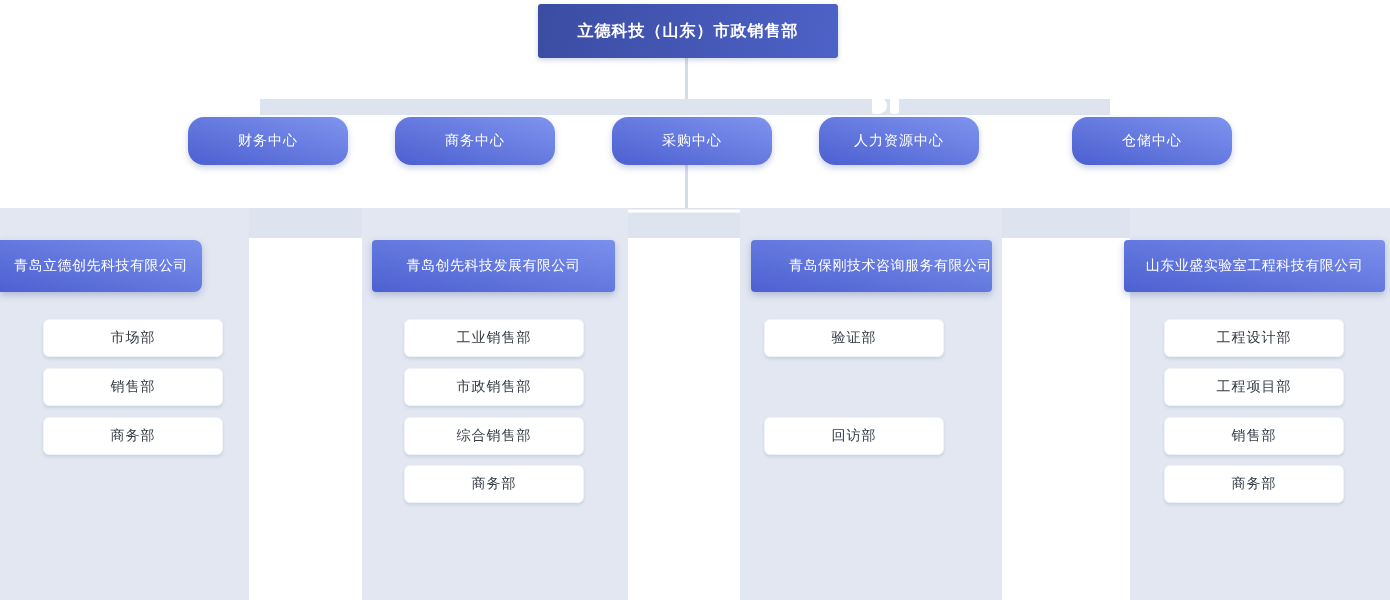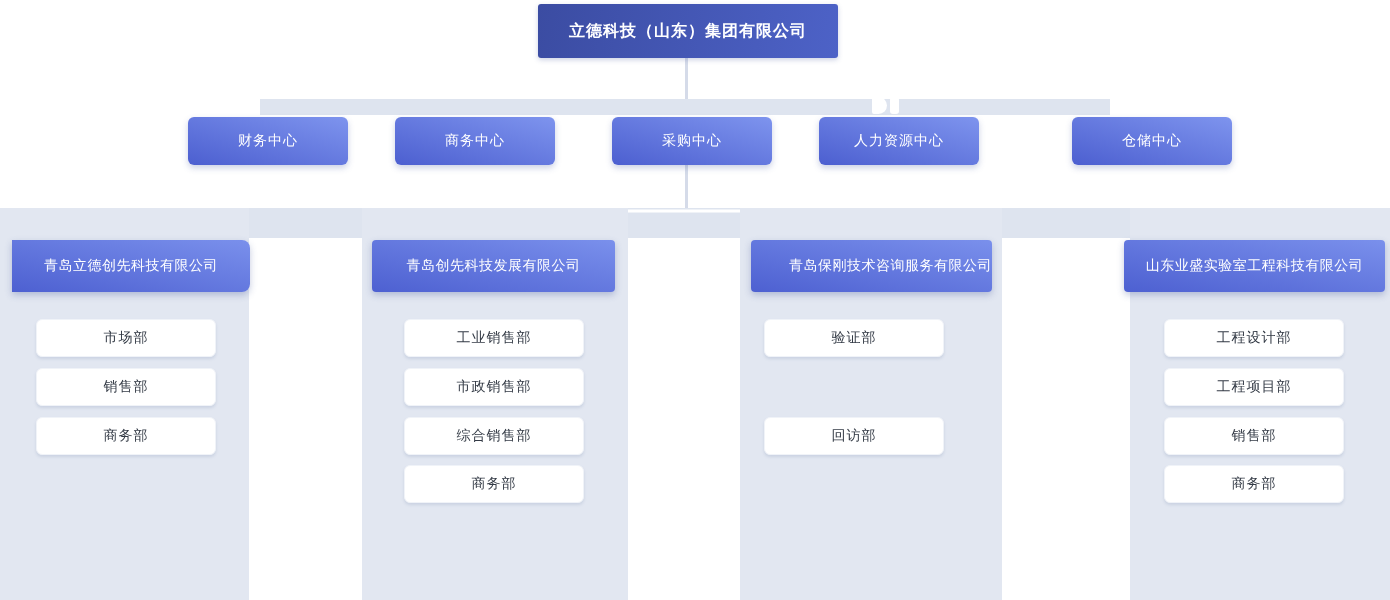--- a/index.html
+++ b/index.html
@@ -53,21 +53,21 @@
   .notch-b { left: 890px; top: 97px; width: 9px;  height: 17px; border-radius: 3px; }
 
   .bracket-svg { position: absolute; left: 0; top: 0; pointer-events: none; }
 
   
   .center-node {
     position: absolute;
     top: 117px;
     width: 160px; height: 48px;
     background: linear-gradient(to bottom left, #7e94ee 0%, #4c5fd0 100%);
-    border-radius: 6px;
+    border-radius: 16px;
     display: flex; align-items: center; justify-content: center;
     color: #ffffff;
     font-size: 14px;
     letter-spacing: 1px;
     box-shadow: 0 3px 6px rgba(70, 90, 160, 0.28);
   }
   .center-1 { left: 188px; }
   .center-2 { left: 395px; justify-content: center; }
   .center-3 { left: 612px; }
   .center-4 { left: 819px; }
@@ -91,38 +91,38 @@
     height: 52px;
     background: linear-gradient(to bottom left, #7a90ec 0%, #4d60d1 100%);
     border-radius: 4px;
     display: flex; align-items: center; justify-content: center;
     color: #ffffff;
     font-size: 14px;
     letter-spacing: 0.5px;
     box-shadow: 0 3px 7px rgba(60, 80, 150, 0.3);
     white-space: nowrap;
   }
-  .subh-1 { left: 12px;    width: 238px; border-radius: 0 8px 8px 0; }
+  .subh-1 { left: 0px;    width: 202px; border-radius: 0 8px 8px 0; }
   .subh-2 { left: 372px;  width: 243px; }
   .subh-3 { left: 751px;  width: 241px; justify-content: flex-end; }
   .subh-4 { left: 1124px; width: 261px; }
 
   .dept-box {
     position: absolute;
     width: 180px; height: 38px;
     background: #ffffff;
     border: 1px solid #f0f3f8;
     border-radius: 6px;
     display: flex; align-items: center; justify-content: center;
     color: #333a45;
     font-size: 14px;
     letter-spacing: 1px;
     box-shadow: 0 2px 3px rgba(100, 120, 160, 0.18);
   }
-  .dcol-1 { left: 36px; }
+  .dcol-1 { left: 43px; }
   .dcol-2 { left: 404px; }
   .dcol-3 { left: 764px; }
   .dcol-4 { left: 1164px; }
   .drow-1 { top: 319px; }
   .drow-2 { top: 368px; }
   .drow-3 { top: 417px; }
   .drow-4 { top: 465px; }
 </style>
 </head>
 <body>
@@ -133,21 +133,21 @@
   <div class="hbar hbar-level2"></div>
   <div class="notch notch-a"></div>
   <div class="notch notch-b"></div>
   <div class="vline vline-mid"></div>
   <div class="hbar hbar-level3"></div>
   <svg class="bracket-svg" width="1390" height="600">
     <path d="M 397 240 L 397 219 Q 397 211 405 211 L 963 211 Q 971 211 971 219 L 971 240" fill="none" stroke="#ffffff" stroke-width="3"></path>
   </svg>
 
   <div class="root-node">
-    <span>立德科技（山东）集团有限公司</span>
+    <span>立德科技（山东）市政销售部</span>
   </div>
 
   <div class="center-node center-1">
     <span>财务中心</span>
   </div>
   <div class="center-node center-2">
     <span>商务中心</span>
   </div>
   <div class="center-node center-3">
     <span>采购中心</span>

